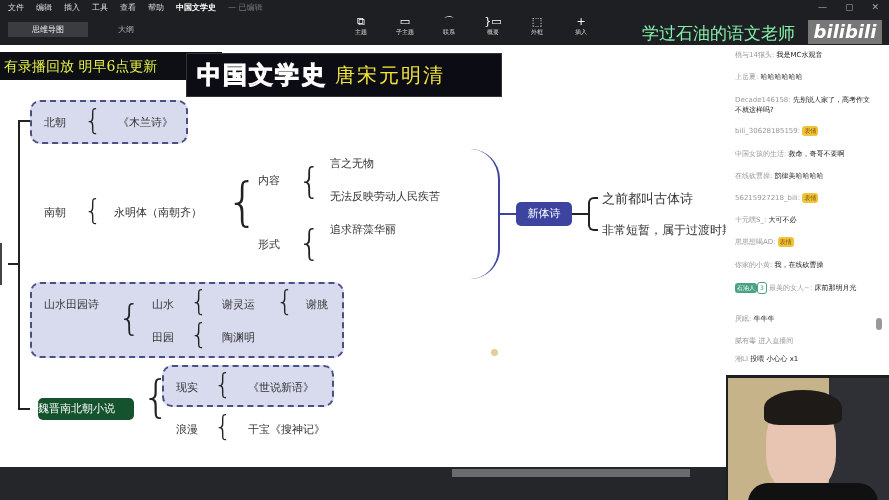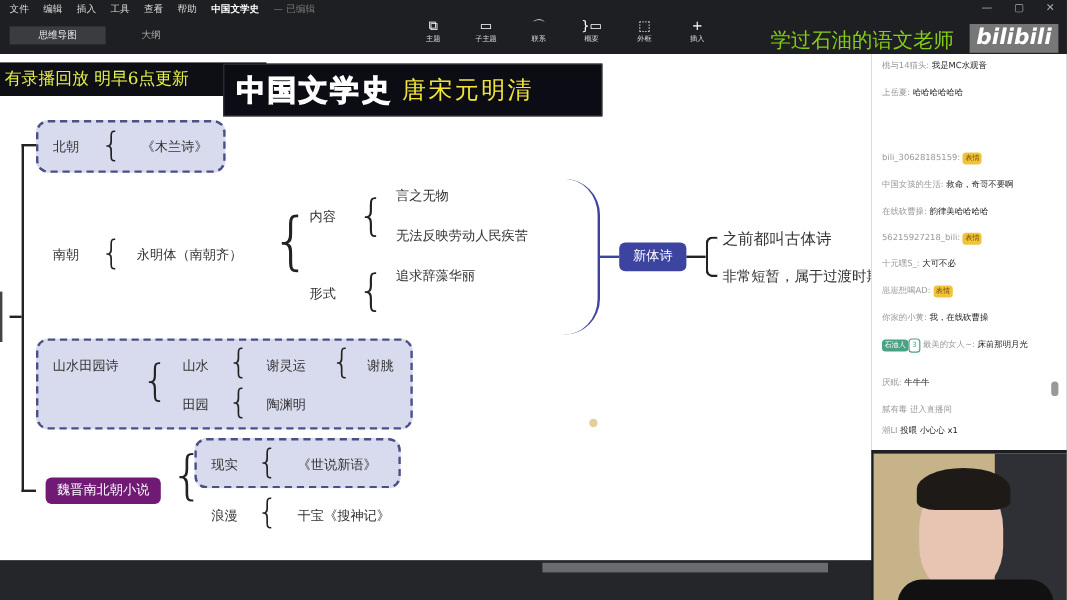--- a/index.html
+++ b/index.html
@@ -8,32 +8,32 @@
 .menu{position:absolute;left:8px;top:2px;display:flex;gap:12px;font-size:8px;color:#ddd}
 .menu .doc{font-weight:bold;color:#fff}
 .menu .status{color:#777}
 .viewtabs{position:absolute;left:8px;top:22px;display:flex;gap:6px;font-size:8px}
 .viewtabs .vt{padding:2px 24px;color:#aaa}
 .viewtabs .vt.active{background:#3b3c40;color:#eee}
 .tools{position:absolute;left:350px;top:16px;display:flex;gap:22px}
 .tool{display:flex;flex-direction:column;align-items:center;color:#ddd;font-size:6px;width:22px}
 .tool .ic{font-size:11px;line-height:12px;color:#fff}
 .winctl{position:absolute;right:10px;top:2px;display:flex;gap:18px;color:#aaa;font-size:9px}
-.watermark{position:absolute;left:642px;top:22px;color:#84cc16;font-size:17px;letter-spacing:0}
+.watermark{position:absolute;left:642px;top:22px;color:#86efac;font-size:17px;letter-spacing:0}
 .bili{position:absolute;left:808px;top:20px;width:74px;height:24px;background:#777;color:#fff;font-weight:bold;font-size:18px;text-align:center;line-height:24px;font-style:italic}
 .canvas{position:absolute;left:0;top:45px;width:726px;height:422px;background:#fff}
 .banner1{position:absolute;left:0;top:52px;width:222px;height:28px;background:#0d0f14;color:#e6f04a;font-size:14px;line-height:28px;padding-left:4px;font-family:"DejaVu Serif",serif;white-space:nowrap;overflow:hidden}
 .banner2{position:absolute;left:186px;top:53px;width:316px;height:44px;background:#0b0c14;border:1px solid #333;display:flex;align-items:center;padding-left:10px;font-family:"DejaVu Serif",serif}
 .banner2 .red{color:#d21a2a;font-size:24px;font-weight:bold;-webkit-text-stroke:1px #fff;letter-spacing:2px}
 .banner2 .yel{color:#f3e43a;font-size:20px;margin-left:8px;letter-spacing:2px}
 .node{position:absolute;font-size:11px;color:#333;white-space:nowrap}
 .dashbox{position:absolute;background:#d8dbee;border:2px dashed #4a4f86;border-radius:10px}
 .brace{position:absolute;font-size:28px;color:#222;font-weight:300;line-height:1}
 .pill-blue{position:absolute;background:#3d44a0;color:#fff;border-radius:5px;font-size:11px;text-align:center}
-.pill-green{position:absolute;background:#701a75;color:#fff;border-radius:5px;font-size:11px;text-align:center}
+.pill-green{position:absolute;background:#14532d;color:#fff;border-radius:5px;font-size:11px;}
 .line{position:absolute;background:#222}
 .bottombar{position:absolute;left:0;top:467px;width:726px;height:33px;background:#24262a}
 .hscroll{position:absolute;left:452px;top:469px;width:238px;height:8px;background:#6a6b6e}
 .chat{position:absolute;left:726px;top:45px;width:163px;height:330px;background:#fff;overflow:hidden}
 .chat .msg{position:absolute;left:9px;font-size:7px;line-height:10px;width:138px}
 .chat .u{color:#999}
 .chat .t{color:#222}
 .badge{display:inline-block;background:#f0c43a;color:#7a4a00;border-radius:3px;padding:0 2px;font-size:6px}
 .chat-scroll{position:absolute;left:876px;top:318px;width:6px;height:12px;background:#999;border-radius:3px}
 .cam{position:absolute;left:728px;top:378px;width:161px;height:122px;background:#c7b38a;overflow:hidden}
@@ -159,20 +159,21 @@
 
 <div class="watermark">学过石油的语文老师</div>
 <div class="bili">bilibili</div>
 
 <div class="bottombar"></div>
 <div class="hscroll"></div>
 
 <div class="chat">
   <div class="msg" style="top:5px"><span class="u">桃与14猫头:</span> <span class="t">我是MC水观音</span></div>
   <div class="msg" style="top:27px"><span class="u">上岳夏:</span> <span class="t">哈哈哈哈哈哈</span></div>
+  <div class="msg" style="top:50px"><span class="u">Decade146158:</span> <span class="t">先别说人家了，高考作文不就这样吗?</span></div>
   <div class="msg" style="top:81px"><span class="u">bili_30628185159:</span> <span class="badge">表情</span></div>
   <div class="msg" style="top:104px"><span class="u">中国女孩的生活:</span> <span class="t">救命，奇哥不要啊</span></div>
   <div class="msg" style="top:126px"><span class="u">在线砍曹操:</span> <span class="t">韵律美哈哈哈哈</span></div>
   <div class="msg" style="top:148px"><span class="u">56215927218_bili:</span> <span class="badge">表情</span></div>
   <div class="msg" style="top:170px"><span class="u">十元嘿S_:</span> <span class="t">大可不必</span></div>
   <div class="msg" style="top:192px"><span class="u">崽崽想喝AD:</span> <span class="badge">表情</span></div>
   <div class="msg" style="top:215px"><span class="u">你家的小黄:</span> <span class="t">我，在线砍曹操</span></div>
   <div class="msg" style="top:237px"><span class="badge" style="background:#4aa283;color:#fff">石油人</span><span class="badge" style="background:#fff;border:1px solid #4aa283;color:#4aa283">3</span> <span class="u">最美的女人~:</span> <span class="t">床前那明月光</span></div>
   <div class="msg" style="top:269px"><span class="u">厌眠:</span> <span class="t">牛牛牛</span></div>
   <div class="msg" style="top:291px"><span class="u">腻有毒</span> <span class="u">进入直播间</span></div>

